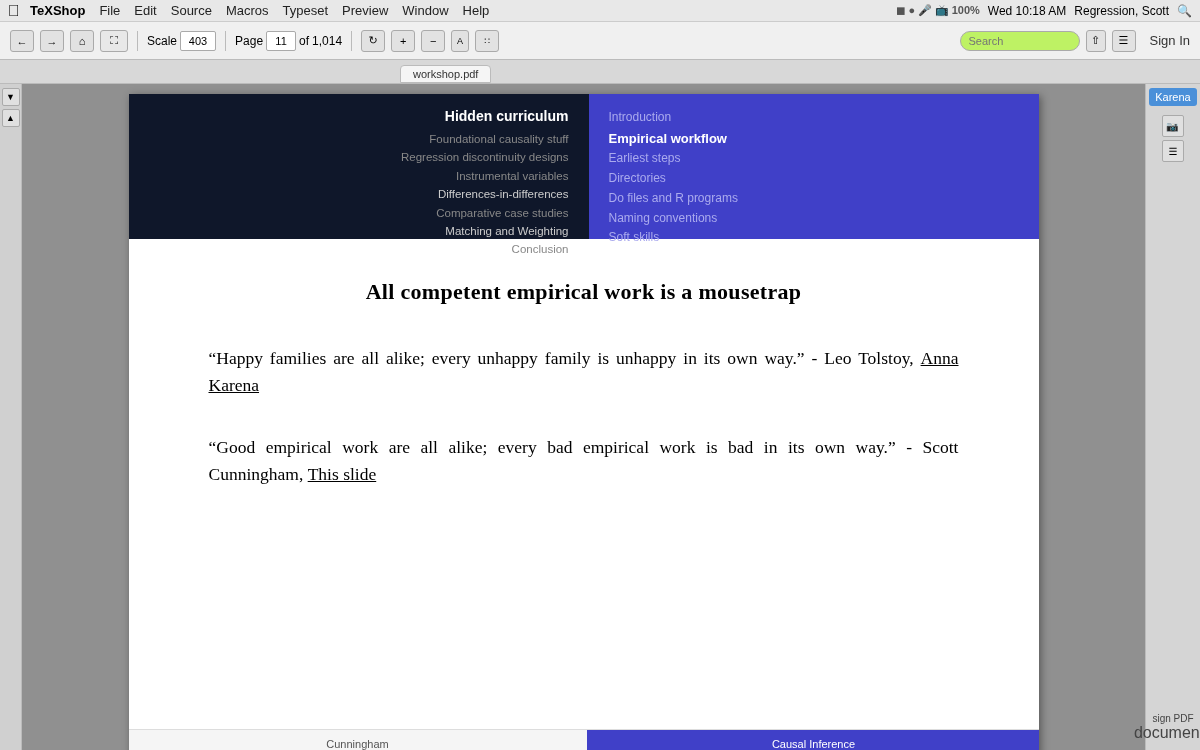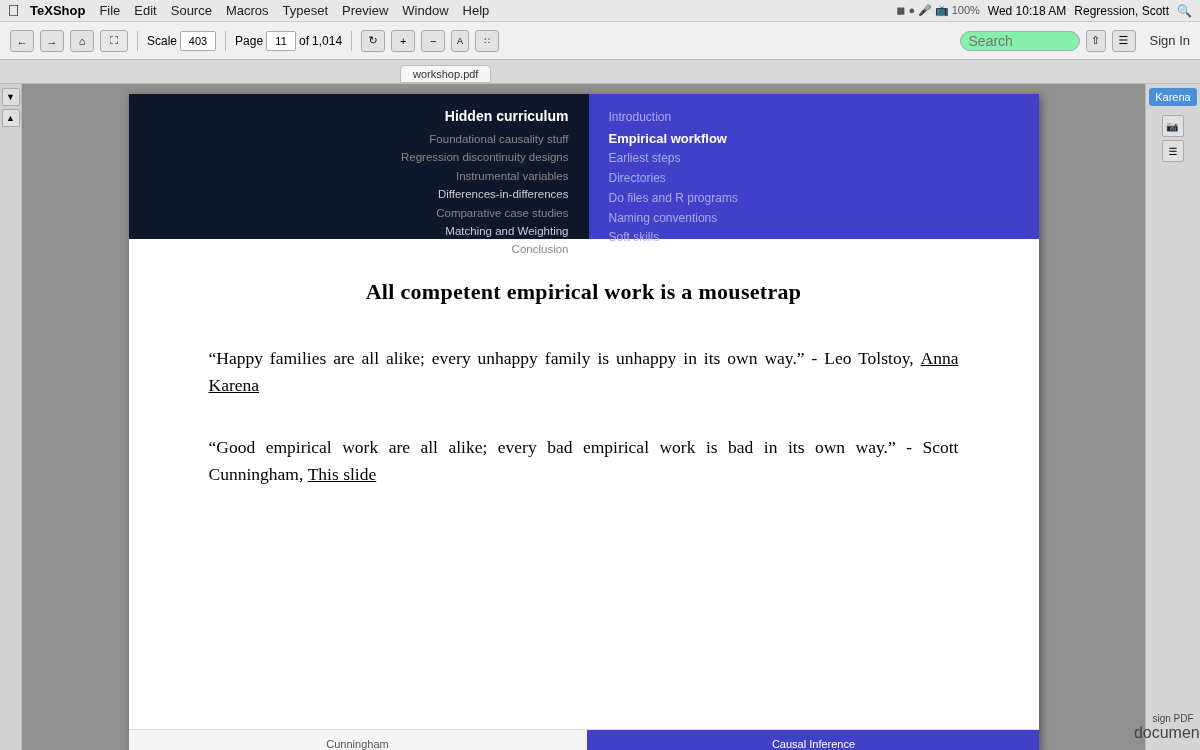--- a/index.html
+++ b/index.html
@@ -111,22 +111,22 @@
       margin-left: auto;
       display: flex;
       align-items: center;
     }
     .toolbar-search input {
       width: 120px;
       height: 20px;
       border: 1px solid #aaa;
       border-radius: 10px;
       padding: 0 8px;
-      font-size: 14px;
-      background: #86efac;
+      font-size: 11px;
+      background: #bef264;
     }
     .toolbar-sign-in {
       background: none;
       border: none;
       font-size: 13px;
       color: #333;
       cursor: pointer;
       margin-left: 8px;
     }
 
@@ -366,21 +366,21 @@
   <span class="menubar-app">TeXShop</span>
   <span class="menubar-item">File</span>
   <span class="menubar-item">Edit</span>
   <span class="menubar-item">Source</span>
   <span class="menubar-item">Macros</span>
   <span class="menubar-item">Typeset</span>
   <span class="menubar-item">Preview</span>
   <span class="menubar-item">Window</span>
   <span class="menubar-item">Help</span>
   <div class="menubar-right">
-    <span style="font-size:11px; color:#555;">◼ ● 🎤 📺 100%</span>
+    <span style="font-size:11px; color:#555;font-weight:bold;">◼ ● 🎤 📺 100%</span>
     <span class="menubar-time">Wed 10:18 AM</span>
     <span>Regression, Scott</span>
     <span style="font-size:12px;">🔍</span>
   </div>
 </div>
 
 <div class="toolbar">
   <div class="toolbar-btn">←</div>
   <div class="toolbar-btn">→</div>
   <div class="toolbar-btn">⌂</div>

